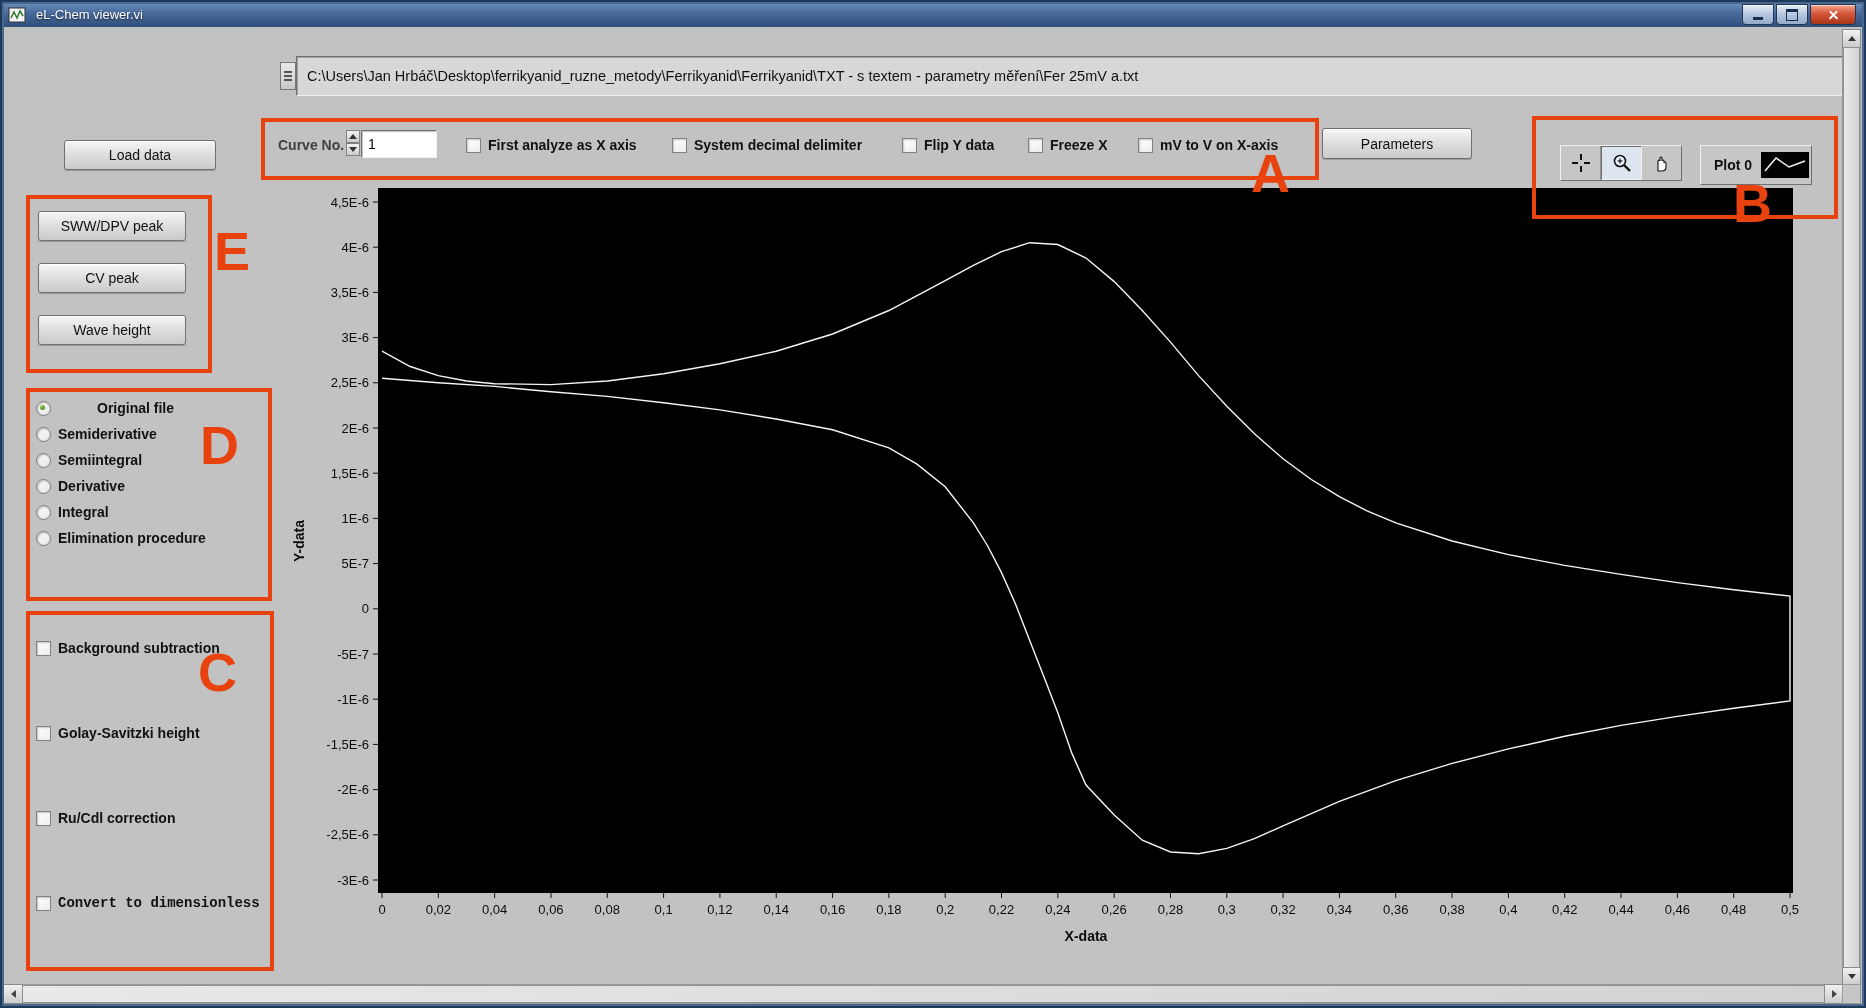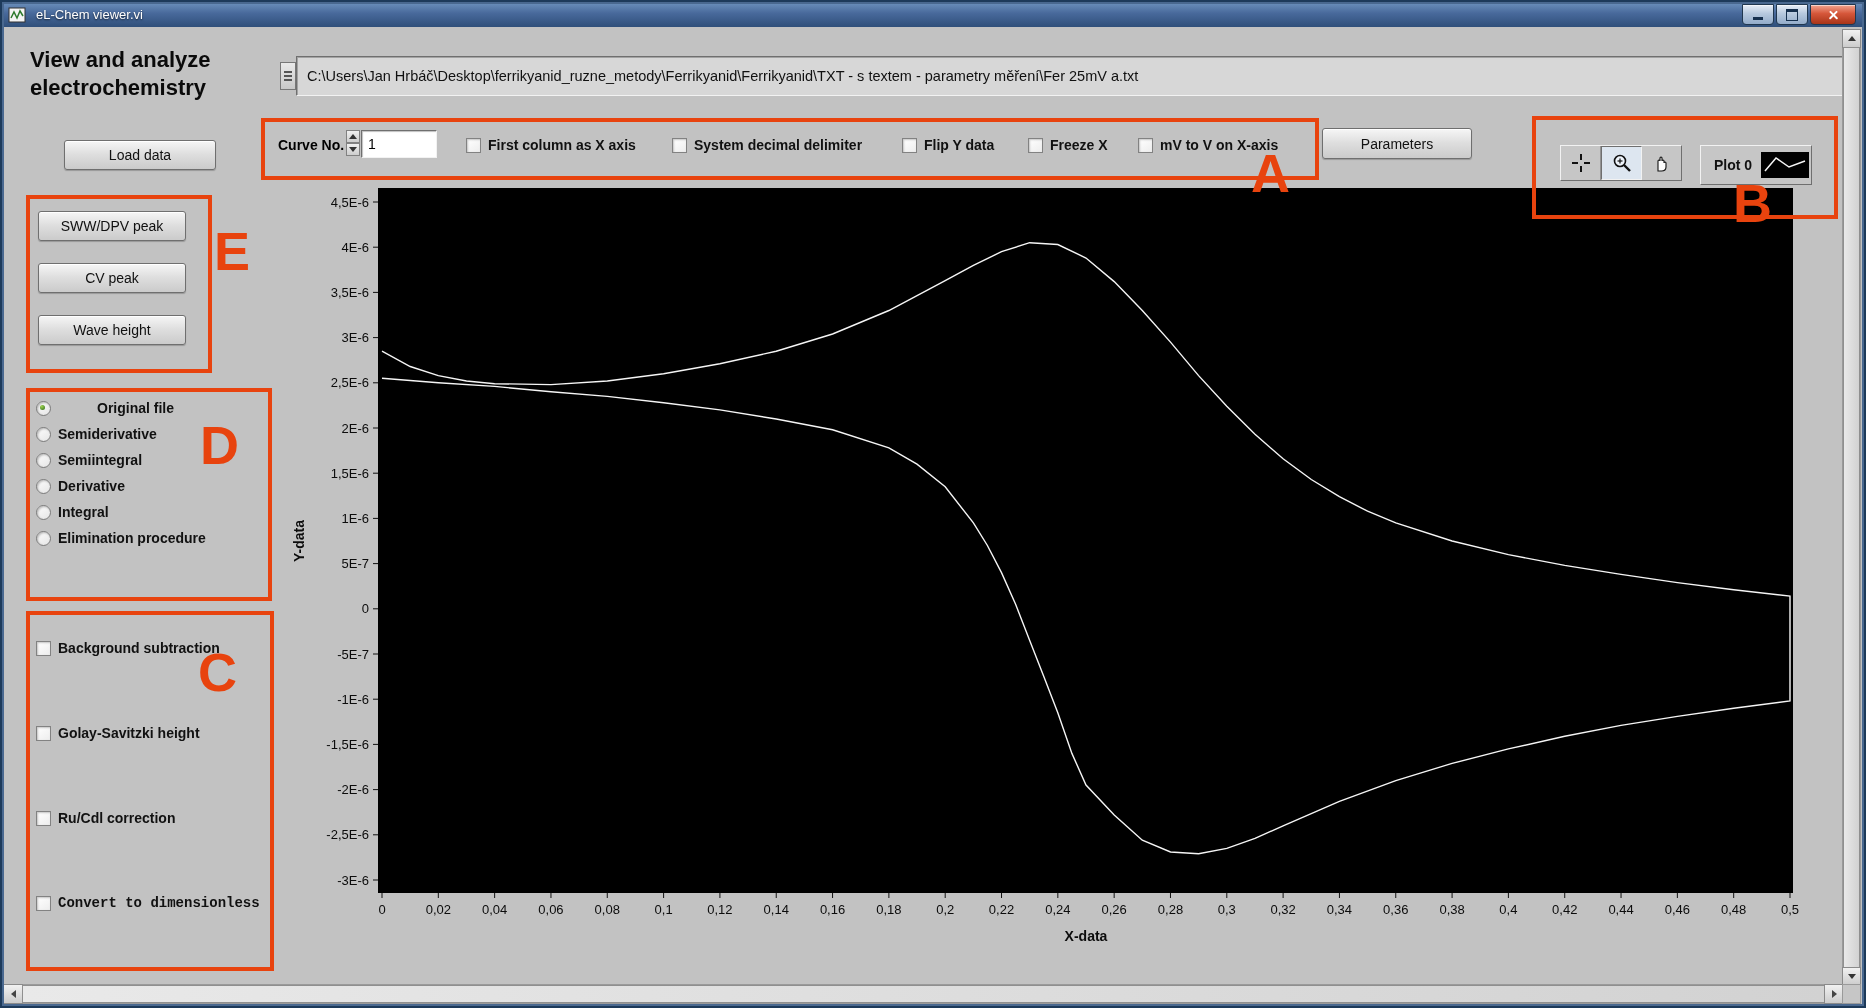--- a/index.html
+++ b/index.html
@@ -20,21 +20,21 @@
   .glyph-max{width:10px;height:8px;border:1px solid #16304e;border-top-width:3px;}
   .glyph-close{position:relative;width:13px;height:13px;}
   .glyph-close::before,.glyph-close::after{content:"";position:absolute;left:1px;top:5.5px;width:11px;height:2.4px;background:#fff;border-radius:1px;}
   .glyph-close::before{transform:rotate(45deg);} .glyph-close::after{transform:rotate(-45deg);}
 
   
   .btn{position:absolute;display:flex;align-items:center;justify-content:center;
        background:linear-gradient(180deg,#f6f6f6,#dedede 48%,#cbcbcb);
        border:1px solid #6f6f6f;border-radius:3px;font-size:14px;color:#111;
        box-shadow:inset 0 1px 0 #fff,0 1px 1px rgba(0,0,0,.22);cursor:default;}
-  .hlabel{position:absolute;font-size:14px;font-weight:600;color:#000000;}
+  .hlabel{position:absolute;font-size:14px;font-weight:600;color:#404040;}
   .cb{width:13px;height:13px;flex:0 0 13px;background:linear-gradient(145deg,#ffffff,#ededed);
       border:1px solid #828282;box-shadow:inset 1px 1px 2px rgba(0,0,0,.22);}
   .row{position:absolute;display:flex;align-items:center;gap:7px;font-size:14px;font-weight:600;color:#111;height:22px;}
   .radio{width:13px;height:13px;flex:0 0 13px;border-radius:50%;position:relative;
          background:linear-gradient(145deg,#fdfdfd,#e6e6e6);border:1px solid #7c7c7c;
          box-shadow:inset 1px 1px 2px rgba(0,0,0,.25);}
   .radio .dot{display:none;position:absolute;left:3px;top:3px;width:5px;height:5px;border-radius:50%;
               background:radial-gradient(circle at 35% 30%,#9ed24f,#2d6a1d);}
   .radio.on .dot{display:block;}
 
@@ -110,24 +110,20 @@
         </span>
       <span class="win-btn maxb">
           <span class="glyph-max"></span>
         </span>
       <span class="win-btn closeb">
           <span class="glyph-close"></span>
         </span>
     </span>
   </div>
 
-  <div class="heading">
-    <div>View and analyze</div>
-    <div>electrochemistry</div>
-  </div>
 
   <div class="btn" style="left:32px;top:140px;width:150px;height:28px;margin-left:32px;">Load data</div>
 
   <div class="btn" style="left:38px;top:211px;width:146px;height:28px;">SWW/DPV peak</div>
   <div class="btn" style="left:38px;top:263px;width:146px;height:28px;">CV peak</div>
   <div class="btn" style="left:38px;top:315px;width:146px;height:28px;">Wave height</div>
 
   <div class="row" style="left:36px;top:397px;gap:46px;">
     <span class="radio on">
         <span class="dot"></span>
@@ -185,21 +181,21 @@
         <span class="tri-up"></span>
       </span>
     <span class="spin-btn">
         <span class="tri-down"></span>
       </span>
   </div>
   <div class="curve-field">1</div>
 
   <div class="row" style="left:466px;top:134px;">
     <span class="cb"></span>
-    <span>First column as X axis</span>
+    <span>First analyze as X axis</span>
   </div>
   <div class="row" style="left:672px;top:134px;">
     <span class="cb"></span>
     <span>System decimal delimiter</span>
   </div>
   <div class="row" style="left:902px;top:134px;">
     <span class="cb"></span>
     <span>Flip Y data</span>
   </div>
   <div class="row" style="left:1028px;top:134px;">

